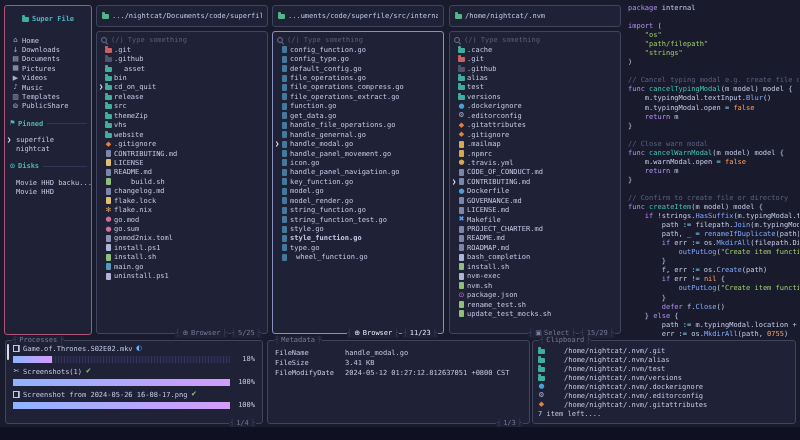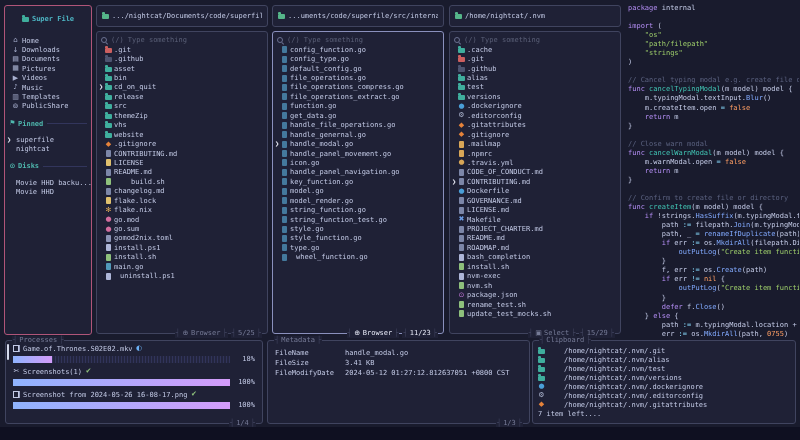--- a/index.html
+++ b/index.html
@@ -108,21 +108,21 @@
         <span class="fname" style="margin-left: 2px;">.git</span>
       </div>
       <div class="frow">
         <span class="cur"> </span>
         <span class="icf" style="color: rgb(77, 84, 112);"></span>
         <span class="fname" style="margin-left: 2px;">.github</span>
       </div>
       <div class="frow">
         <span class="cur"> </span>
         <span class="icf" style="color: rgb(63, 174, 157);"></span>
-        <span class="fname" style="margin-left: 2px;">asset</span>
+        <span class="fname" style="margin-left: 12px;">asset</span>
       </div>
       <div class="frow">
         <span class="cur"> </span>
         <span class="icf" style="color: rgb(63, 174, 157);"></span>
         <span class="fname" style="margin-left: 2px;">bin</span>
       </div>
       <div class="frow">
         <span class="cur">❯</span>
         <span class="icf" style="color: rgb(63, 174, 157);"></span>
         <span class="fname" style="margin-left: 2px;">cd_on_quit</span>
@@ -218,21 +218,21 @@
         <span class="fname" style="margin-left: 2px;">install.sh</span>
       </div>
       <div class="frow">
         <span class="cur"> </span>
         <span class="icp" style="color: rgb(81, 154, 186);"></span>
         <span class="fname" style="margin-left: 2px;">main.go</span>
       </div>
       <div class="frow">
         <span class="cur"> </span>
         <span class="icp" style="color: rgb(174, 182, 216);"></span>
-        <span class="fname" style="margin-left: 8px;">uninstall.ps1</span>
+        <span class="fname" style="margin-left: 2px;">uninstall.ps1</span>
       </div>
       <div class="pfoot">
         <span class="chip"><span class="gi">⊕</span><span>Browser</span></span>
         <span class="chip">5/25</span>
       </div>
     </div>
     <div class="pathbox" style="left: 272px; width: 172px;"><span class="icf" style="color: rgb(85, 181, 137);"></span><span class="fname">...uments/code/superfile/src/internal</span></div>
     <div class="panel mainbox focused" style="left: 272px; width: 172px;">
       <div class="searchrow"><span class="ics"></span><span>(/) Type something</span></div>
       <div class="frow">
@@ -331,21 +331,21 @@
         <span class="fname" style="margin-left: 2px;">string_function_test.go</span>
       </div>
       <div class="frow">
         <span class="cur"> </span>
         <span class="icp" style="color: rgb(68, 121, 156);"></span>
         <span class="fname" style="margin-left: 2px;">style.go</span>
       </div>
       <div class="frow">
         <span class="cur"> </span>
         <span class="icp" style="color: rgb(68, 121, 156);"></span>
-        <span class="fname" style="margin-left: 2px;">style_function.go</span>
+        <span class="fname" style="margin-left: 2px; font-weight: bold;">style_function.go</span>
       </div>
       <div class="frow">
         <span class="cur"> </span>
         <span class="icp" style="color: rgb(68, 121, 156);"></span>
         <span class="fname" style="margin-left: 2px;">type.go</span>
       </div>
       <div class="frow">
         <span class="cur"> </span>
         <span class="icp" style="color: rgb(68, 121, 156);"></span>
         <span class="fname" style="margin-left: 8px;">wheel_function.go</span>
@@ -515,21 +515,21 @@
     <div class="cl">&nbsp;</div>
     <div class="cl"><span class="sg-k">import</span><span class="sg-p"> (</span></div>
     <div class="cl"><span class="sg-p">    </span><span class="sg-s">"os"</span></div>
     <div class="cl"><span class="sg-p">    </span><span class="sg-s">"path/filepath"</span></div>
     <div class="cl"><span class="sg-p">    </span><span class="sg-s">"strings"</span></div>
     <div class="cl"><span class="sg-p">)</span></div>
     <div class="cl">&nbsp;</div>
     <div class="cl"><span class="sg-c">// Cancel typing modal e.g. create file o</span></div>
     <div class="cl"><span class="sg-k">func</span><span class="sg-f"> cancelTypingModal</span><span class="sg-p">(m model) model {</span></div>
     <div class="cl"><span class="sg-p">    m.typingModal.textInput.</span><span class="sg-b">Blur</span><span class="sg-p">()</span></div>
-    <div class="cl"><span class="sg-p">    m.createItem.open </span><span class="sg-o">=</span><span class="sg-p"> </span><span class="sg-n">false</span></div>
+    <div class="cl"><span class="sg-p">    m.typingModal.open </span><span class="sg-o">=</span><span class="sg-p"> </span><span class="sg-n">false</span></div>
     <div class="cl"><span class="sg-p">    </span><span class="sg-k">return</span><span class="sg-p"> m</span></div>
     <div class="cl"><span class="sg-p">}</span></div>
     <div class="cl">&nbsp;</div>
     <div class="cl"><span class="sg-c">// Close warn modal</span></div>
     <div class="cl"><span class="sg-k">func</span><span class="sg-f"> cancelWarnModal</span><span class="sg-p">(m model) model {</span></div>
     <div class="cl"><span class="sg-p">    m.warnModal.open </span><span class="sg-o">=</span><span class="sg-p"> </span><span class="sg-n">false</span></div>
     <div class="cl"><span class="sg-p">    </span><span class="sg-k">return</span><span class="sg-p"> m</span></div>
     <div class="cl"><span class="sg-p">}</span></div>
     <div class="cl">&nbsp;</div>
     <div class="cl"><span class="sg-c">// Confirm to create file or directory</span></div>

